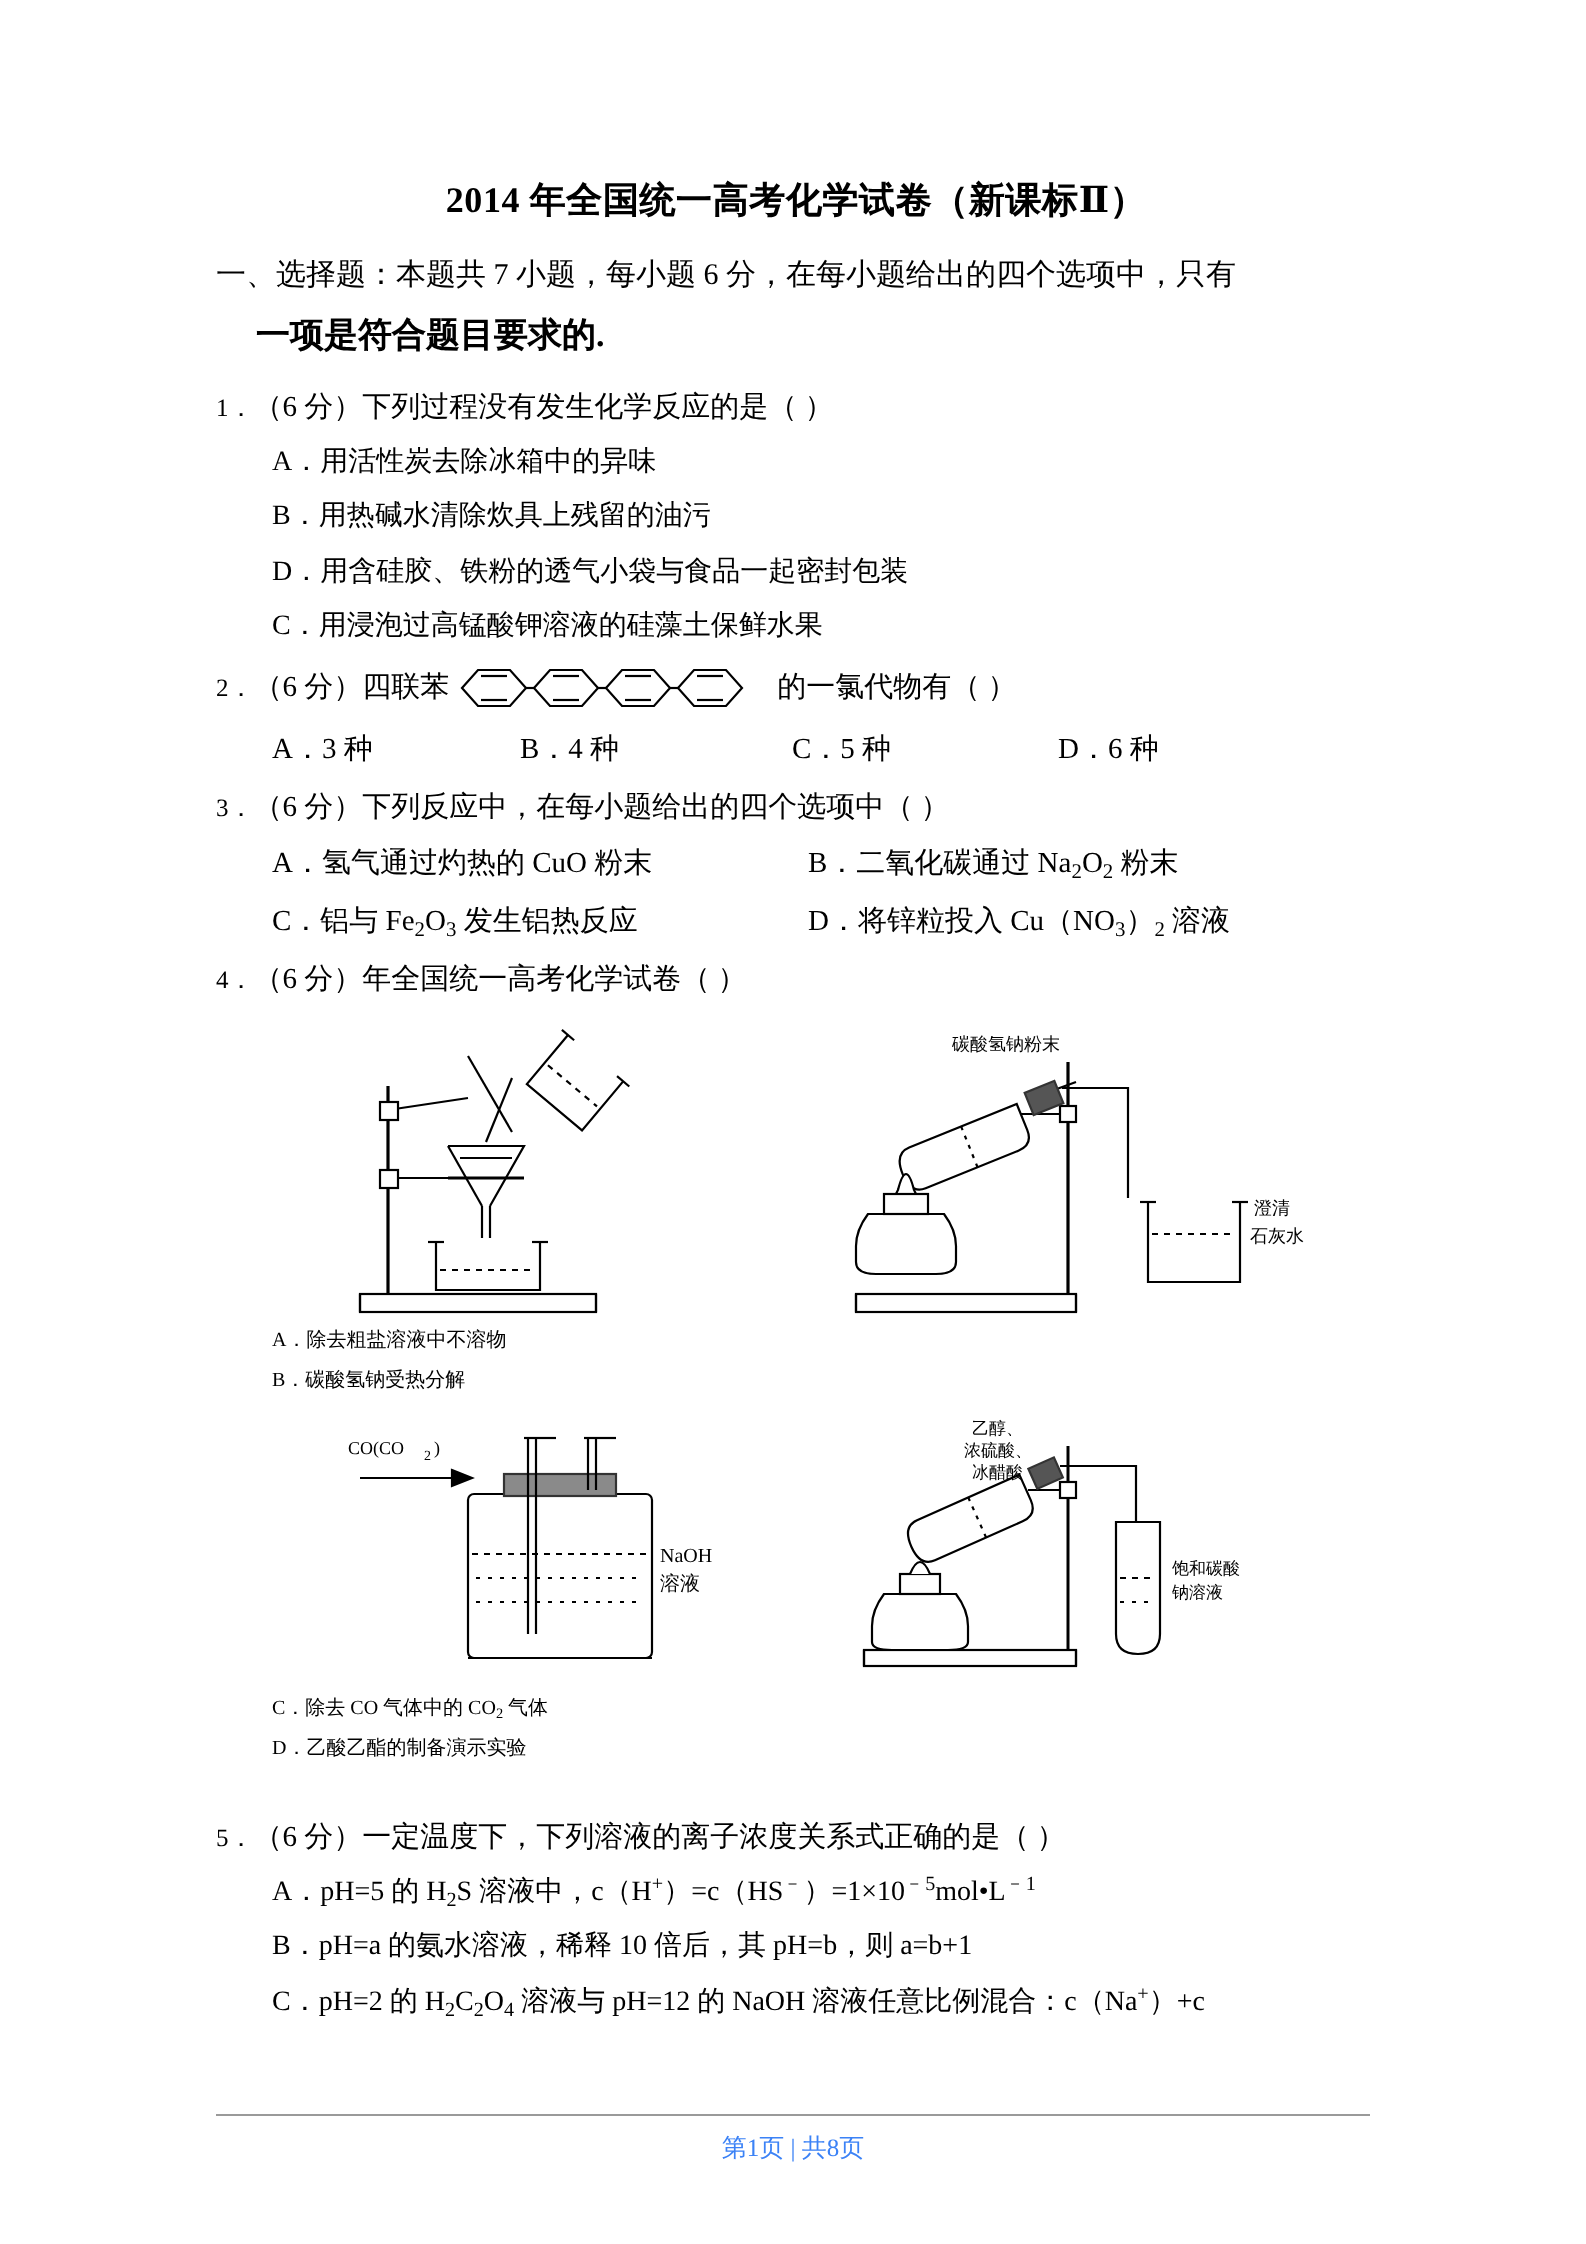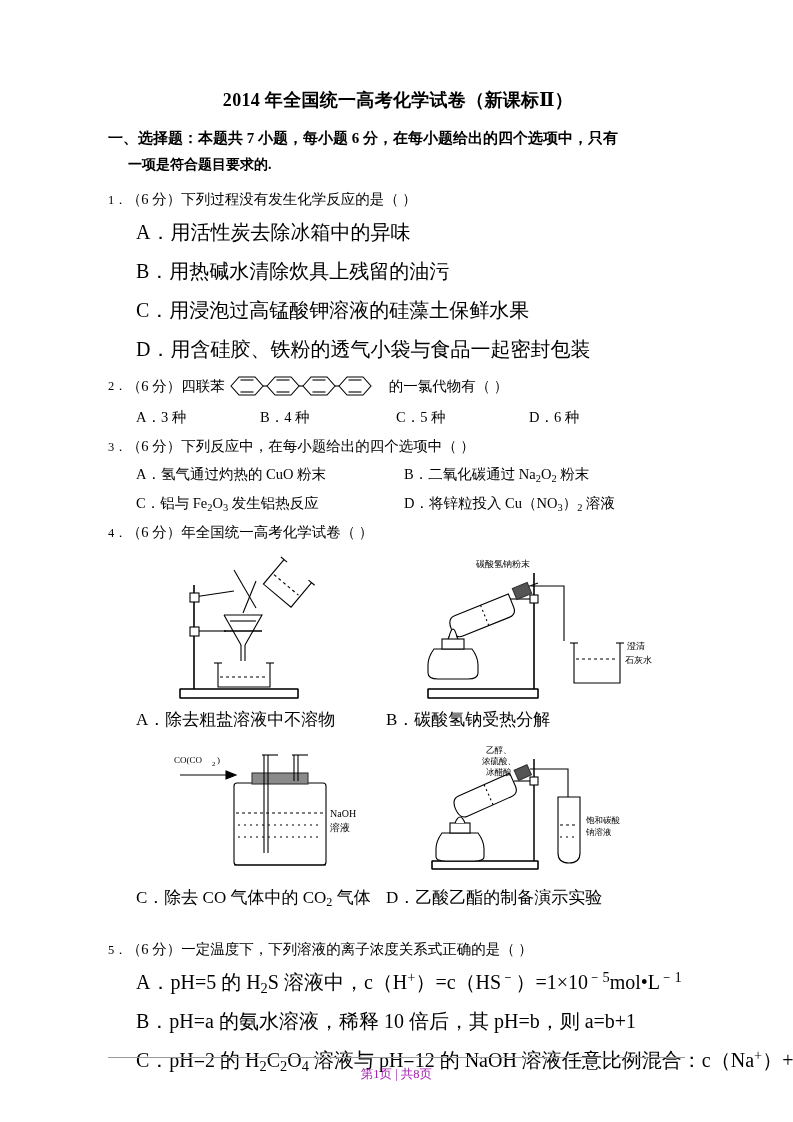--- a/index.html
+++ b/index.html
@@ -27,40 +27,40 @@
   }
   .doc-title {
     text-align: center;
     font-weight: bold;
     font-size: 18px;
     letter-spacing: 0.3px;
     margin: 0 0 14px 0;
   }
   .section-head {
     font-size: 15px;
-    font-weight: bold;
+    font-weight: normal;
     line-height: 1.62;
     margin: 0 0 4px 0;
     text-indent: 0;
   }
   .section-head-2 {
-    font-size: 14px;
+    font-size: 17px;
     font-weight: bold;
     line-height: 1.62;
     margin: 0 0 8px 0;
     padding-left: 20px;
   }
   .q {
     font-size: 14.5px;
     line-height: 1.95;
     margin: 0;
   }
   .q-num { font-size: 12.5px; }
   .opt {
-    font-size: 20px;
+    font-size: 14px;
     line-height: 1.95;
     padding-left: 28px;
     margin: 0;
     white-space: nowrap;
   }
   .opt-row {
     font-size: 14.5px;
     line-height: 1.95;
     padding-left: 28px;
     margin: 0;
@@ -69,31 +69,32 @@
   .opt-row .c { display: inline-block; }
   sub { font-size: 0.72em; vertical-align: -0.28em; }
   sup { font-size: 0.72em; vertical-align: 0.5em; }
   .fig-row {
     display: flex;
     justify-content: flex-start;
   }
   .cap-row {
     display: flex;
     padding-left: 28px;
-    font-size: 17px;
+    font-size: 10px;
     line-height: 2.0;
+    flex-direction: column;
   }
 
   .footer {
     position: absolute;
     left: 0; right: 0;
     top: 1066px;
     text-align: center;
     font-size: 12.5px;
-    color: #a21caf;
+    color: #3b82f6;
   }
   .footer .line {
     position: absolute;
     left: 108px;
     right: 108px;
     top: -9px;
     border-top: 1px solid #9a9a9a;
   }
   svg { display:block; }
 </style>
@@ -108,22 +109,22 @@
     <div class="section-head">
       <span>一、选择题：</span><span>本题共 7 小题，每小题 6 分，在每小题给出的四个选项中，只有</span>
     </div>
     <div class="section-head-2">一项是符合题目要求的.</div>
 
     <div class="q">
       <span class="q-num">1．</span><span>（6 分）</span><span>下列过程没有发生化学反应的是（      ）</span>
     </div>
     <div class="opt">A．用活性炭去除冰箱中的异味</div>
     <div class="opt">B．用热碱水清除炊具上残留的油污</div>
+    <div class="opt">D．用含硅胶、铁粉的透气小袋与食品一起密封包装</div>
     <div class="opt">C．用浸泡过高锰酸钾溶液的硅藻土保鲜水果</div>
-    <div class="opt">D．用含硅胶、铁粉的透气小袋与食品一起密封包装</div>
 
     <div class="q" style="display:flex; align-items:center;">
       <span class="q-num">2．</span>
         <span>（6 分）</span>
         <span>四联苯</span>
       <span style="margin:0 2px;">
         <svg width="160" height="34" viewBox="0 0 160 34">
           <g fill="none" stroke="#000" stroke-width="1.1">
             <polygon points="4,17 12,8 28,8 36,17 28,26 12,26"></polygon>
             <polygon points="40,17 48,8 64,8 72,17 64,26 48,26"></polygon>

